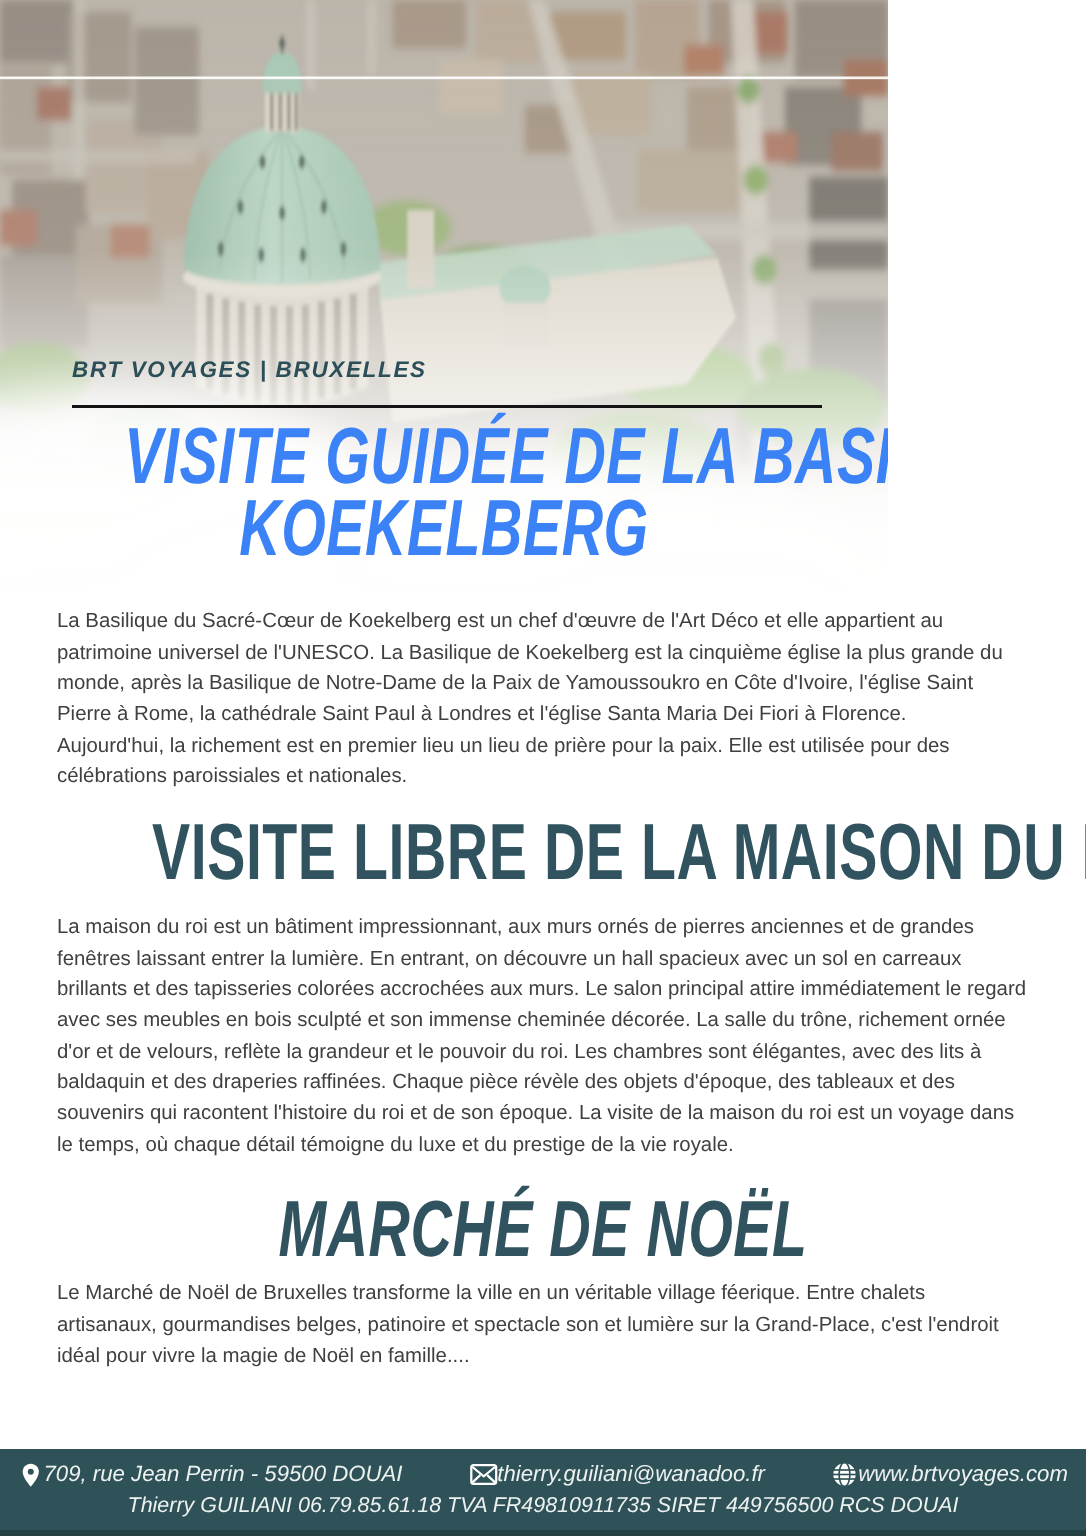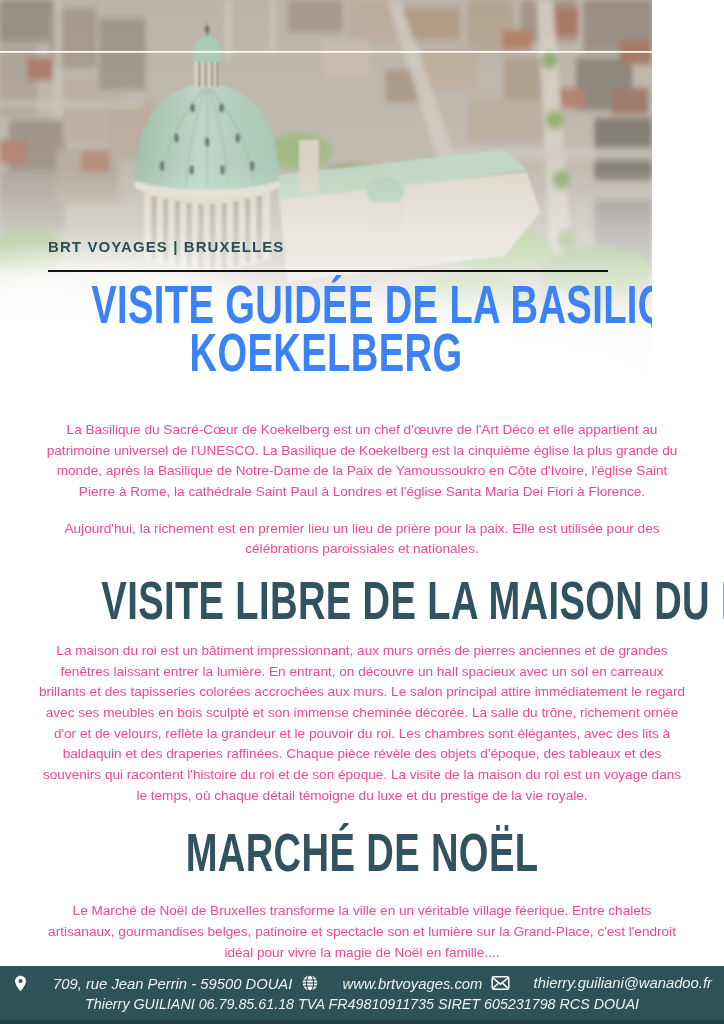--- a/index.html
+++ b/index.html
@@ -1,48 +1,48 @@
 <!DOCTYPE html>
 <html><head>
 <meta charset="utf-8">
 <style>
   * { margin:0; padding:0; box-sizing:border-box; }
   html,body { width:724px; height:1024px; }
   body { font-family:"Liberation Sans", sans-serif; background:#ffffff; overflow:hidden; }
   .page { position:relative; width:724px; height:1024px; background:#fff; }
 
   
-  .hero { position:relative; width:652px; height:400px; overflow:hidden; }
+  .hero { position:relative; width:592px; height:400px; overflow:hidden;font-style:italic; }
   .hero-art { position:absolute; inset:0; width:100%; height:100%; display:block; }
   .brand { position:absolute; left:48px; top:238px; font-size:15px; font-weight:700;
            letter-spacing:1.1px; color:#2b4e59; }
   .brand-divider { position:absolute; left:48px; right:44px; top:270px; height:2px;
            background:#141414; }
   .page-title { position:absolute; top:281px; left:0; width:100%; text-align:center;
            color:#3b82f6; }
   .cond { display:block; font-weight:700; font-size:53px; line-height:48px;
            white-space:nowrap; transform:scaleX(0.72); transform-origin:50% 50%;
            letter-spacing:0.5px; }
 
   
   .content { position:relative; padding-top:4px; }
-  .content p { width:648px; margin:16px auto; text-align:center; font-size:13.6px;
-           line-height:1.52; color:#ec4899; }
+  .content p { width:648px; margin:0 auto; font-size:13.6px;
+           line-height:1.52; color:#404040; }
   .sec-title { width:100%; text-align:center; color:#31535f; margin:0; }
   .sec-title.h2-1 { margin-top:17px; margin-bottom:15px; }
-  .sec-title.h2-2 { margin-top:23px; margin-bottom:24px; }
+  .sec-title.h2-2 { margin-top:23px; margin-bottom:8px;font-style:italic; }
 
   
   .footer { position:absolute; left:0; bottom:0; width:724px; height:58px;
            background:#2e5257; color:#edf2f0; font-style:italic; }
   .footer::after { content:""; position:absolute; left:0; bottom:0; width:100%;
            height:4px; background:rgba(0,0,0,0.22); }
   .contact-row { display:flex; justify-content:space-between; align-items:center;
            padding:8px 12px 1px 12px; font-size:14.8px; }
-  .contact { display:flex; align-items:flex-end; gap:24px; white-space:nowrap;font-style:italic; }
+  .contact { display:flex; align-items:center; gap:0; white-space:nowrap;font-style:italic; }
   .contact svg { flex:0 0 auto; display:block; }
   .legal { text-align:center; font-size:14.3px; padding-top:3px; }
 </style>
 </head>
 <body>
 
 <div class="page">
 
   <header class="hero">
     <svg class="hero-art" viewBox="0 0 724 400" preserveAspectRatio="none" aria-hidden="true">
@@ -223,37 +223,37 @@
   <footer class="footer">
     <div class="contact-row">
       <span class="contact">
         <svg width="17" height="17" viewBox="0 0 17 17">
           <path d="M8.5 0.8C5.4 0.8 3.1 3.2 3.1 6.2c0 4 5.4 10 5.4 10s5.4-6 5.4-10C13.9 3.2 11.6 0.8 8.5 0.8z" fill="#ffffff"></path>
           <circle cx="8.5" cy="6.1" r="2" fill="#2e5257"></circle>
         </svg>
         <span>709, rue Jean Perrin - 59500 DOUAI</span>
       </span>
       <span class="contact">
+        <svg width="19" height="16" viewBox="0 0 19 16">
+          <rect x="1.2" y="1.8" width="16.6" height="12.4" rx="1.6" fill="none" stroke="#ffffff" stroke-width="1.5"></rect>
+          <path d="M2 3 L9.5 9.2 L17 3" fill="none" stroke="#ffffff" stroke-width="1.5"></path>
+          <path d="M2 13.2 L7.2 8.4 M17 13.2 L11.8 8.4" fill="none" stroke="#ffffff" stroke-width="1.5"></path>
+        </svg>
+        <span>thierry.guiliani@wanadoo.fr</span>
+      </span>
+      <span class="contact">
         <svg width="18" height="18" viewBox="0 0 18 18">
           <circle cx="9" cy="9" r="8" fill="#ffffff"></circle>
           <g stroke="#2e5257" stroke-width="1.1" fill="none">
             <circle cx="9" cy="9" r="8"></circle>
             <ellipse cx="9" cy="9" rx="3.6" ry="8"></ellipse>
             <line x1="1.4" y1="6" x2="16.6" y2="6"></line>
             <line x1="1" y1="9" x2="17" y2="9"></line>
             <line x1="1.4" y1="12" x2="16.6" y2="12"></line>
           </g>
         </svg>
         <span>www.brtvoyages.com</span>
       </span>
-      <span class="contact">
-        <svg width="19" height="16" viewBox="0 0 19 16">
-          <rect x="1.2" y="1.8" width="16.6" height="12.4" rx="1.6" fill="none" stroke="#ffffff" stroke-width="1.5"></rect>
-          <path d="M2 3 L9.5 9.2 L17 3" fill="none" stroke="#ffffff" stroke-width="1.5"></path>
-          <path d="M2 13.2 L7.2 8.4 M17 13.2 L11.8 8.4" fill="none" stroke="#ffffff" stroke-width="1.5"></path>
-        </svg>
-        <span>thierry.guiliani@wanadoo.fr</span>
-      </span>
     </div>
-    <div class="legal">Thierry GUILIANI 06.79.85.61.18 TVA FR49810911735 SIRET 605231798 RCS DOUAI</div>
+    <div class="legal">Thierry GUILIANI 06.79.85.61.18 TVA FR49810911735 SIRET 449756500 RCS DOUAI</div>
   </footer>
 
 </div>
 
 </body></html>

